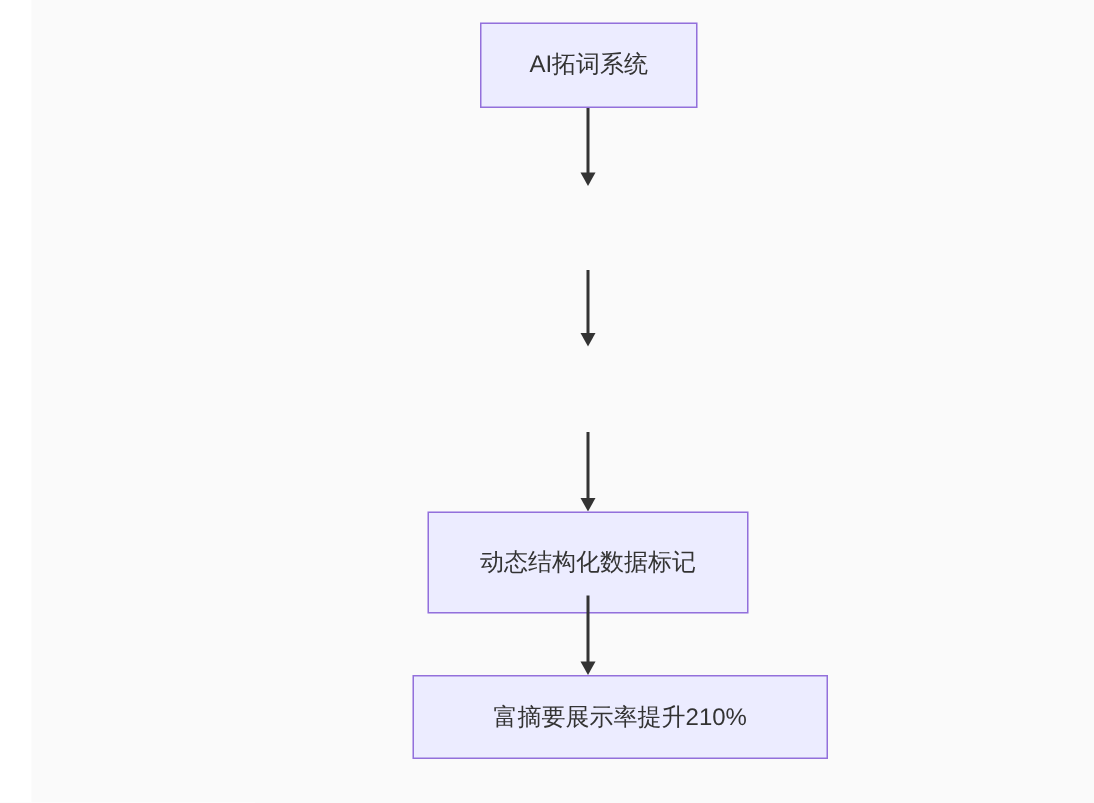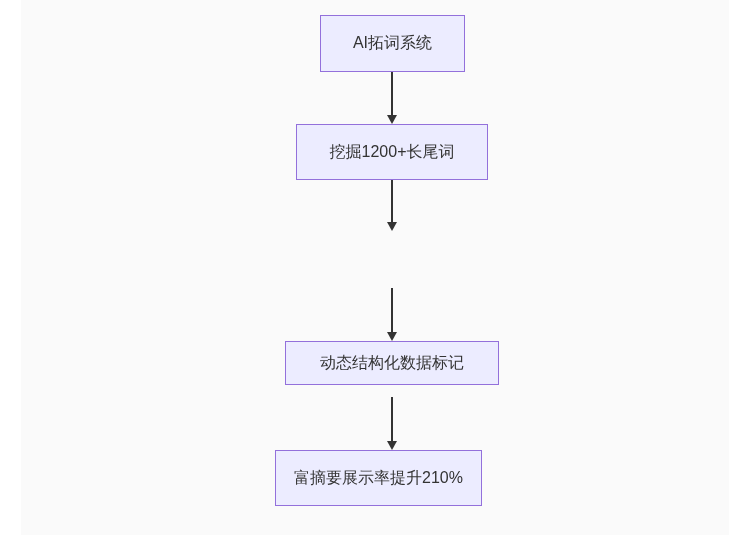--- a/index.html
+++ b/index.html
@@ -26,22 +26,22 @@
     font-size: 16px;
     display: flex;
     align-items: center;
     justify-content: center;
     text-align: center;
     white-space: nowrap;
   }
   #node-0 { left: 299px; top: 15px;  width: 145px; height: 57px; }
   #node-1 { left: 275px; top: 124px; width: 192px; height: 56px; }
   #node-2 { left: 261px; top: 231px; width: 220px; height: 57px; }
-  #node-3 { left: 264px; top: 341px; width: 214px; height: 44px; align-items: center; }
-  #node-4 { left: 254px; top: 450px; width: 207px; height: 56px; }
+  #node-3 { left: 264px; top: 341px; width: 214px; height: 68px; align-items: center; }
+  #node-4 { left: 254px; top: 450px; width: 277px; height: 56px; }
 
   .arrow {
     position: absolute;
     left: 370px;
     width: 2px;
     background: #333333;
   }
   .arrow .arrowhead {
     position: absolute;
     bottom: -8px;
@@ -64,23 +64,20 @@
 <div class="canvas">
 
   <div id="node-0" class="flow-node">
     <span>AI拓词系统</span>
   </div>
 
   <div id="arrow-0" class="arrow">
     <span class="arrowhead"></span>
   </div>
 
-  <div id="node-1" class="flow-node">
-    <span>挖掘1200+长尾词</span>
-  </div>
 
   <div id="arrow-1" class="arrow">
     <span class="arrowhead"></span>
   </div>
 
 
   <div id="arrow-2" class="arrow">
     <span class="arrowhead"></span>
   </div>
 

